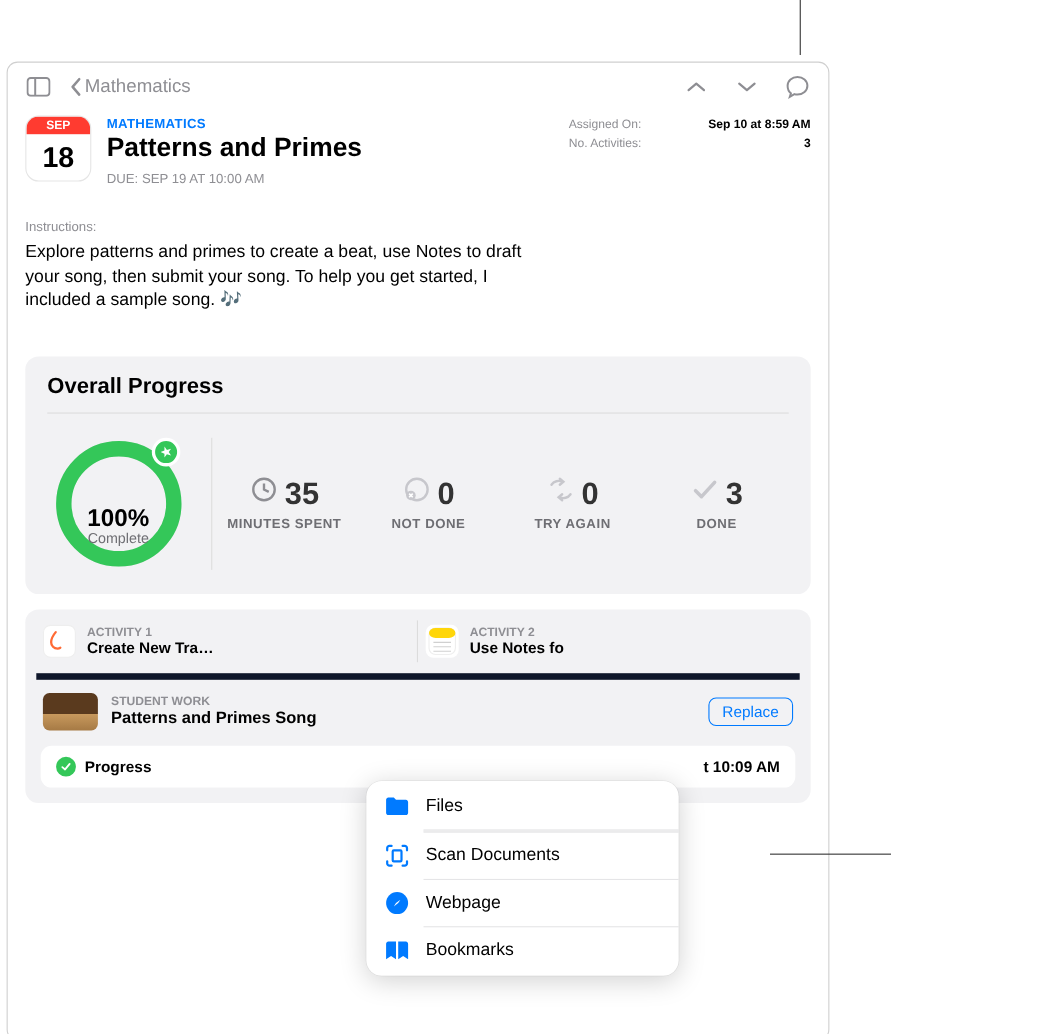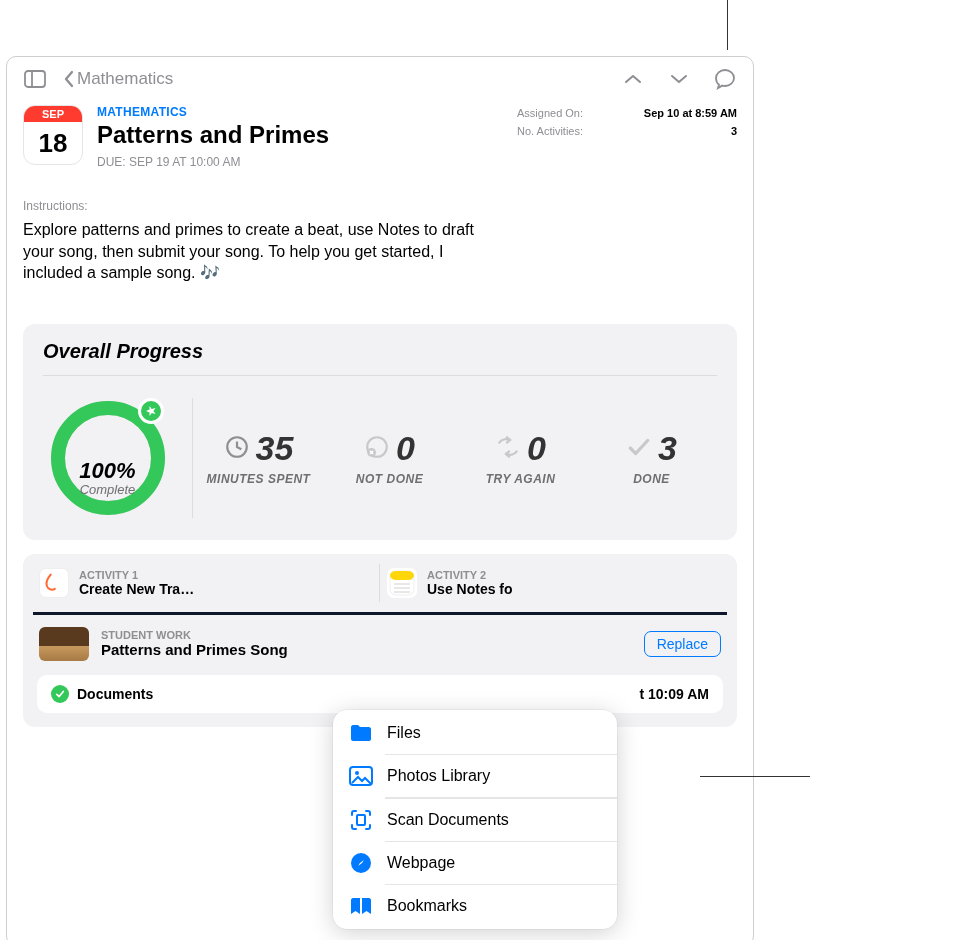--- a/index.html
+++ b/index.html
@@ -128,21 +128,20 @@
   }
   .play-circle svg { display: block; }
   .attach-title { font-size: 12px; font-weight: 700; margin-top: 10px; }
   .attach-sub { font-size: 11px; color: #6e6e73; margin-top: 2px; }
   
   .card {
     margin: 40px 16px 0 16px;
     background: #f2f2f4;
     border-radius: 12px;
     padding: 16px 20px 22px 20px;
-    font-style: italic;
   }
   .card-title {
     font-size: 20px; font-weight: 800;
     border-bottom: 1px solid #dcdcdc;
     padding-bottom: 12px;
   }
   .stats {
     display: flex; align-items: center;
     margin-top: 22px;
   }
@@ -164,40 +163,40 @@
   .star-badge {
     position: absolute; top: 0; right: 4px;
     width: 26px; height: 26px; border-radius: 50%;
     background: #34c759; border: 3px solid #fff;
     display: flex; align-items: center; justify-content: center;
   }
   .stat {
     flex: 1; text-align: center;
   }
   .stat-val {
-    font-size: 34px; font-weight: 800;
+    font-size: 28px; font-weight: 800;
     display: inline-flex; align-items: center; gap: 6px;
     color: #333;
   }
   .stat-val svg { width: 26px; height: 26px; }
   .stat-lbl {
     font-size: 12px; color: #6e6e73; font-weight: 700; letter-spacing: 0.5px;
     margin-top: 4px;
   }
   
   .activities {
     margin: 14px 16px 0 16px;
     background: #f2f2f4;
     border-radius: 12px;
     padding: 10px;
     position: relative;
   }
   .act-row {
     display: flex; gap: 1px;
-    border-bottom: 3px solid #0f172a;
+    border-bottom: 6px solid #0f172a;
     padding-bottom: 10px;
   }
   .act {
     flex: 1; display: flex; align-items: center; gap: 10px;
     padding: 4px 6px;
     border-right: 1px solid #dcdcdc;
     min-width: 0;
   }
   .act:last-child { border-right: none; }
   .act-icon {
@@ -442,46 +441,36 @@
       <div class="work-spacer"></div>
       <button class="replace-btn">Replace</button>
     </div>
 
     <div class="submitted-row">
       <div class="check-circle">
         <svg width="10" height="10" viewBox="0 0 12 12" fill="none" stroke="#fff" stroke-width="2" stroke-linecap="round" stroke-linejoin="round">
             <polyline points="2,6.5 5,9 10,3"></polyline>
           </svg>
       </div>
-      <span class="submitted-label">Documents</span>
+      <span class="submitted-label">Progress</span>
       <div class="submitted-spacer"></div>
       <span class="submitted-time">t 10:09 AM</span>
     </div>
   </div>
 
   <div class="popover">
     <div class="item">
       <span class="mi-icon">
         <svg width="24" height="20" viewBox="0 0 24 20">
             <path d="M2 4c0-1 1-2 2-2h5l2 2h9c1 0 2 1 2 2v10c0 1-1 2-2 2H4c-1 0-2-1-2-2V4z" fill="#007aff"></path>
           </svg>
       </span>
       <span>Files</span>
     </div>
     <div class="sep"></div>
-    <div class="item">
-      <span class="mi-icon">
-        <svg width="24" height="20" viewBox="0 0 24 20">
-            <rect x="1" y="1" width="22" height="18" rx="3" fill="none" stroke="#007aff" stroke-width="2"></rect>
-            <circle cx="8" cy="7" r="2" fill="#007aff"></circle>
-            <path d="M3 17l6-6 4 4 3-3 6 6" fill="none" stroke="#007aff" stroke-width="2"></path>
-          </svg>
-      </span>
-      <span>Photos Library</span>
-    </div>
     <div class="sep"></div>
     <div class="sep"></div>
     <div class="item">
       <span class="mi-icon">
         <svg width="24" height="24" viewBox="0 0 24 24" fill="none" stroke="#007aff" stroke-width="2" stroke-linecap="round">
             <path d="M3 7V5c0-1 1-2 2-2h2"></path>
             <path d="M17 3h2c1 0 2 1 2 2v2"></path>
             <path d="M21 17v2c0 1-1 2-2 2h-2"></path>
             <path d="M7 21H5c-1 0-2-1-2-2v-2"></path>
             <rect x="8" y="7" width="8" height="10" rx="1"></rect>

